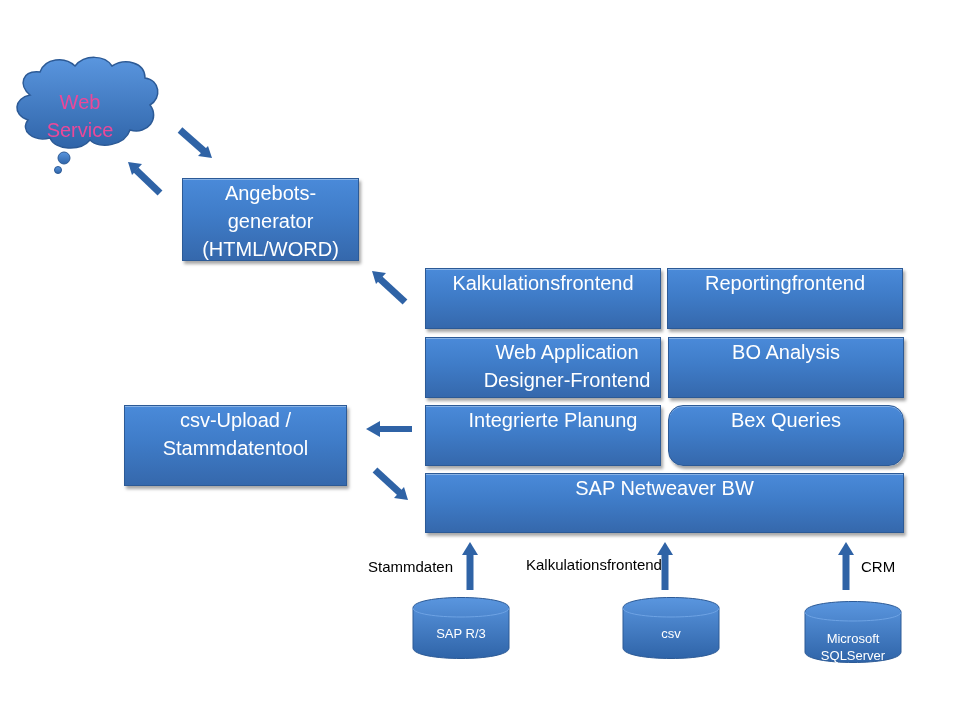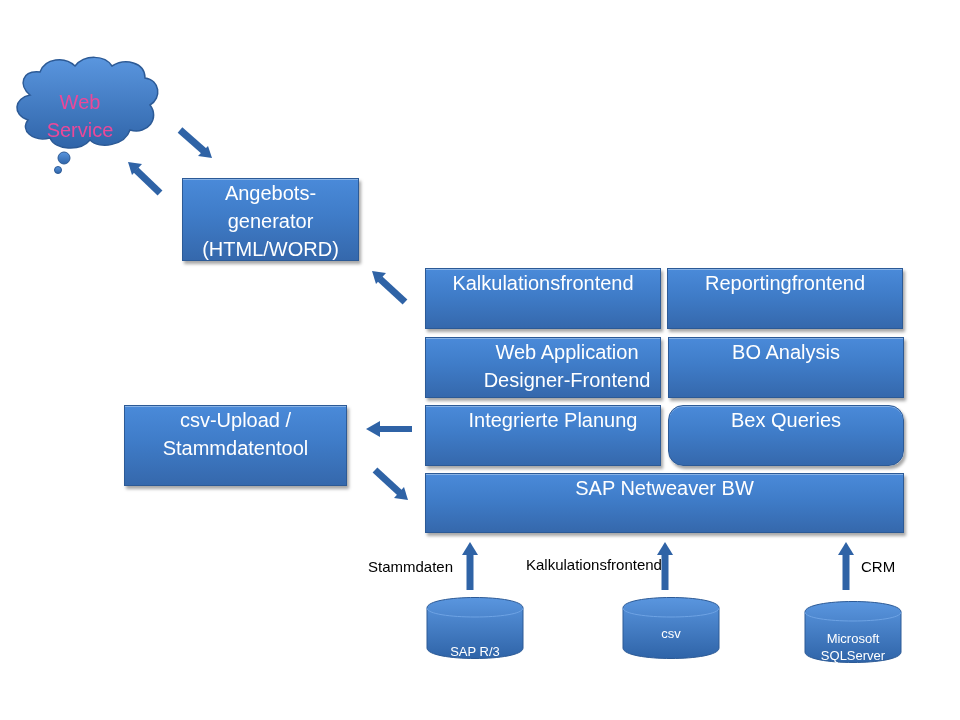--- a/index.html
+++ b/index.html
@@ -119,21 +119,21 @@
 </div>
 
 <div class="box" style="left:425px;top:473px;width:479px;height:60px;">
   <span>SAP Netweaver BW</span>
 </div>
 
 <div class="lbl" style="left:368px;top:558px;">Stammdaten</div>
 <div class="lbl" style="left:526px;top:556px;">Kalkulationsfrontend</div>
 <div class="lbl" style="left:861px;top:558px;">CRM</div>
 
-<div class="db" style="left:426px;top:596px;align-items:flex-end;">
+<div class="db" style="left:412px;top:596px;">
   <svg width="98" height="64">
     <path d="M1,12 C1,-2 97,-2 97,12 L97,52 C97,66 1,66 1,52 Z" fill="url(#cg)" stroke="#2c5a96"></path>
     <path d="M1,12 C1,24 97,24 97,12" fill="none" stroke="#6ea3e4" stroke-width="1"></path>
   </svg>
   <span>SAP R/3</span>
 </div>
 <div class="db" style="left:622px;top:596px;">
   <svg width="98" height="64">
     <path d="M1,12 C1,-2 97,-2 97,12 L97,52 C97,66 1,66 1,52 Z" fill="url(#cg)" stroke="#2c5a96"></path>
     <path d="M1,12 C1,24 97,24 97,12" fill="none" stroke="#6ea3e4" stroke-width="1"></path>

